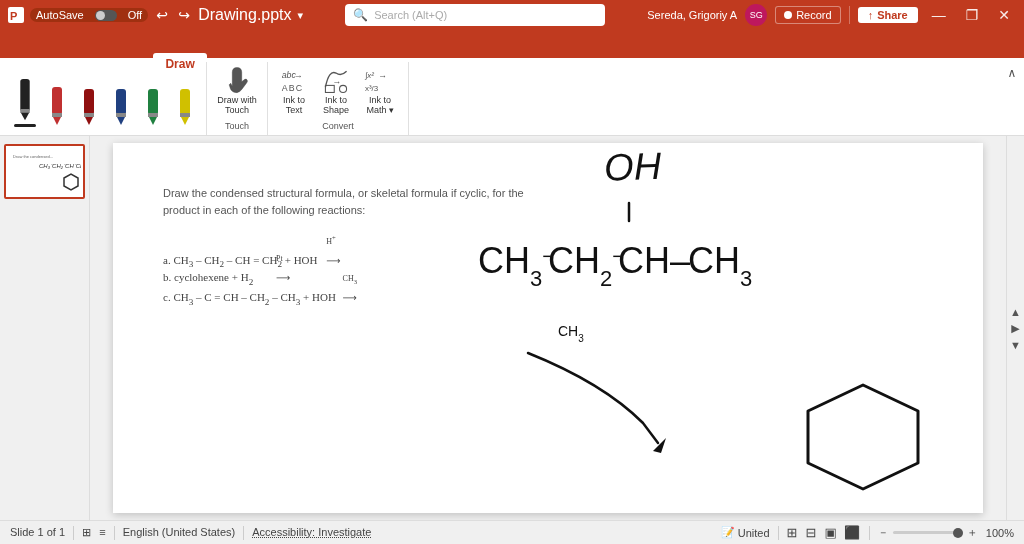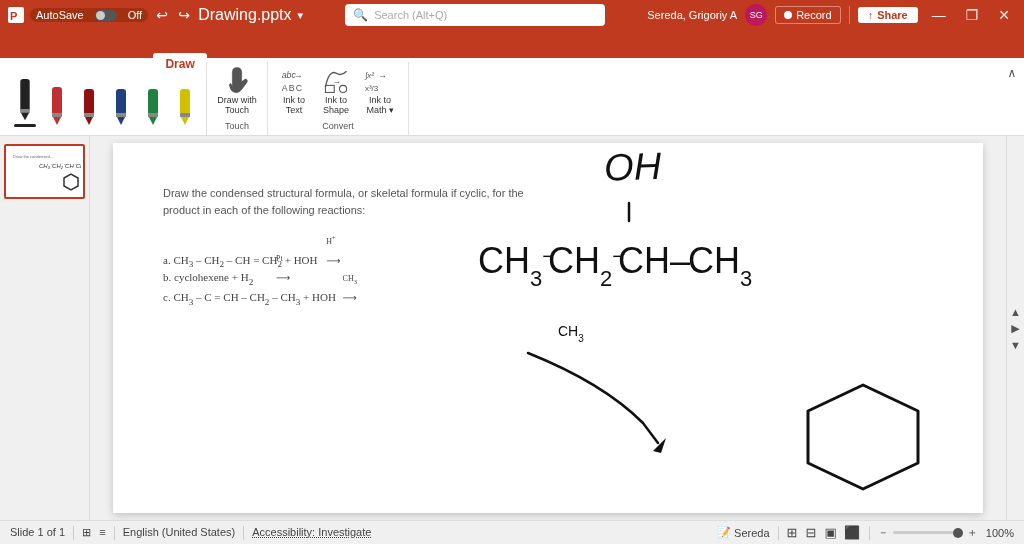--- a/index.html
+++ b/index.html
@@ -494,21 +494,21 @@
     <span title="Normal view" style="cursor:pointer;">⊞</span>
     <span style="cursor:pointer;">≡</span>
     <div class="status-divider"></div>
     <span>English (United States)</span>
     <div class="status-divider"></div>
     <span style="cursor:pointer;text-decoration:underline dotted;">Accessibility: Investigate</span>
   </div>
   <div id="status-right">
     <span style="cursor:pointer;display:flex;align-items:center;gap:3px;">
       <span>📝</span>
-      <span>Sereda</span>
+      <span>United</span>
     </span>
     <div class="status-divider"></div>
     <span style="cursor:pointer;font-size:13px;">⊞</span>
     <span style="cursor:pointer;font-size:13px;">⊟</span>
     <span style="cursor:pointer;font-size:13px;">▣</span>
     <span style="cursor:pointer;font-size:13px;">⬛</span>
     <div class="status-divider"></div>
     <div class="zoom-control">
       <span style="cursor:pointer;">－</span>
       <div class="zoom-slider">

